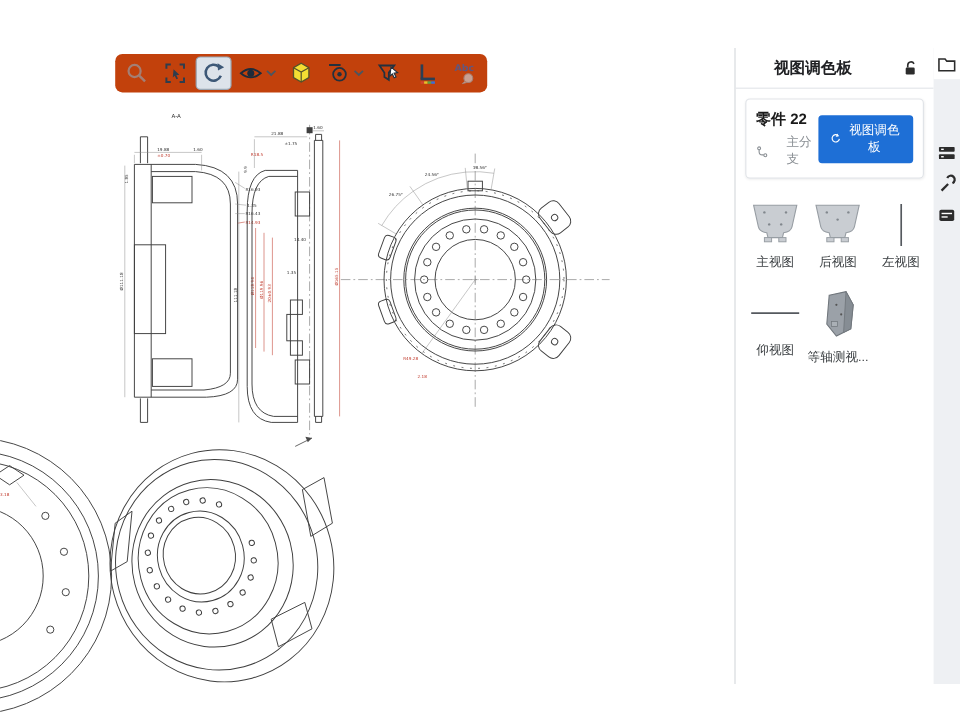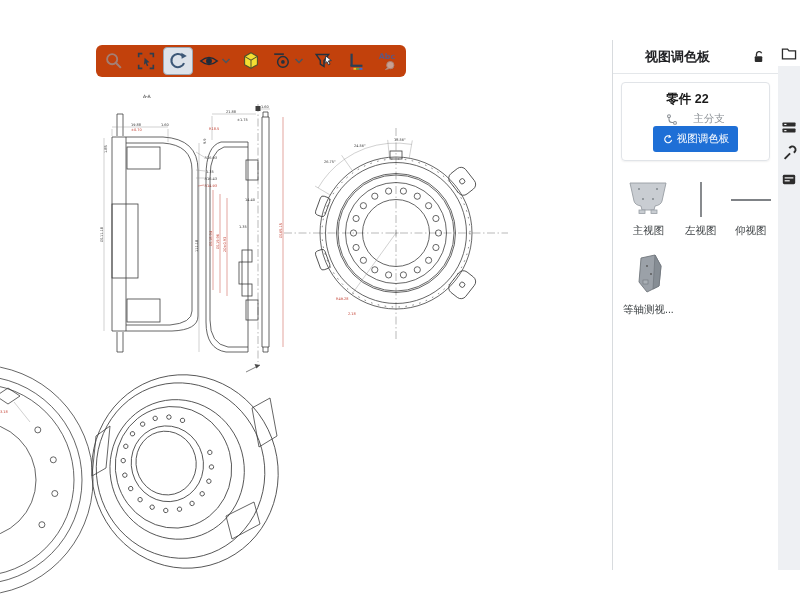--- a/index.html
+++ b/index.html
@@ -24,21 +24,21 @@
   .tb.selected{background:#dde3ea;border-color:#9aa7b4;}
   .tb.dis{opacity:.65;}
   .chev{margin-left:1px;}
   
   #panel{position:absolute;left:612px;top:40px;width:166px;height:530px;background:#fff;
     border-left:1px solid #d8dbde;box-sizing:border-box;}
   #panel-header{display:flex;align-items:center;justify-content:space-between;
     padding:8px 12px 7px 12px;border-bottom:1px solid #e4e7ea;}
   #panel-title{font-size:13px;font-weight:bold;color:#202124;margin-left:20px;}
   #part-card{margin:8px;border:1px solid #e1e4e8;border-radius:4px;box-shadow:0 1px 2px rgba(0,0,0,.06);
-    padding:8px 8px;display:flex;align-items:center;justify-content:space-between;flex-direction:column;}
+    padding:8px 8px;display:flex;align-items:center;justify-content:space-between;}
   #part-name{font-size:12.5px;font-weight:bold;color:#1a1a1a;}
   #branch-row{display:flex;align-items:center;gap:15px;margin-top:4px;font-size:10.5px;color:#8a8f94;}
   #reselect-btn{background:#1e6fd6;color:#fff;border:none;border-radius:3px;font-size:10.5px;
     padding:6px 9px;display:flex;align-items:center;gap:4px;cursor:pointer;}
   #views-grid{display:grid;grid-template-columns:repeat(3,1fr);gap:14px 4px;padding:10px 10px;}
   .view-cell{display:flex;flex-direction:column;align-items:center;cursor:pointer;}
   .view-label{font-size:10.5px;color:#3c4043;margin-top:5px;white-space:nowrap;}
   
   #rail{position:absolute;left:778px;top:40px;width:22px;height:530px;background:#eef0f3;
     display:flex;flex-direction:column;align-items:center;}
@@ -319,20 +319,31 @@
             <circle cx="32" cy="10" r="1" fill="#81878d"></circle>
           <circle cx="18" cy="20" r="1" fill="#81878d"></circle>
             <circle cx="28" cy="20" r="1" fill="#81878d"></circle>
           <rect x="14" y="31" width="6" height="3.5" fill="#c9cdd2" stroke="#979da3" stroke-width=".8"></rect>
           <rect x="26" y="31" width="6" height="3.5" fill="#c9cdd2" stroke="#979da3" stroke-width=".8"></rect>
         </svg>
         <span class="view-label">主视图</span>
       </div>
       <div class="view-cell">
         <svg width="46" height="40" viewBox="0 0 46 40">
+          <path d="M5,4 L41,4 L37,22 Q36,26 30,27 L29,31 L17,31 L16,27 Q10,26 9,22 Z" fill="#c9cdd2" stroke="#979da3" stroke-width=".9"></path>
+          <circle cx="14" cy="10" r="1" fill="#81878d"></circle>
+            <circle cx="32" cy="10" r="1" fill="#81878d"></circle>
+          <circle cx="23" cy="16" r="1" fill="#81878d"></circle>
+          <rect x="14" y="31" width="6" height="3.5" fill="#c9cdd2" stroke="#979da3" stroke-width=".8"></rect>
+          <rect x="26" y="31" width="6" height="3.5" fill="#c9cdd2" stroke="#979da3" stroke-width=".8"></rect>
+        </svg>
+        <span class="view-label">后视图</span>
+      </div>
+      <div class="view-cell">
+        <svg width="46" height="40" viewBox="0 0 46 40">
           <line x1="23" y1="3" x2="23" y2="38" stroke="#55595e" stroke-width="1.4"></line>
         </svg>
         <span class="view-label">左视图</span>
       </div>
       <div class="view-cell">
         <svg width="46" height="40" viewBox="0 0 46 40">
           <line x1="3" y1="21" x2="43" y2="21" stroke="#55595e" stroke-width="1.4"></line>
         </svg>
         <span class="view-label">仰视图</span>
       </div>

